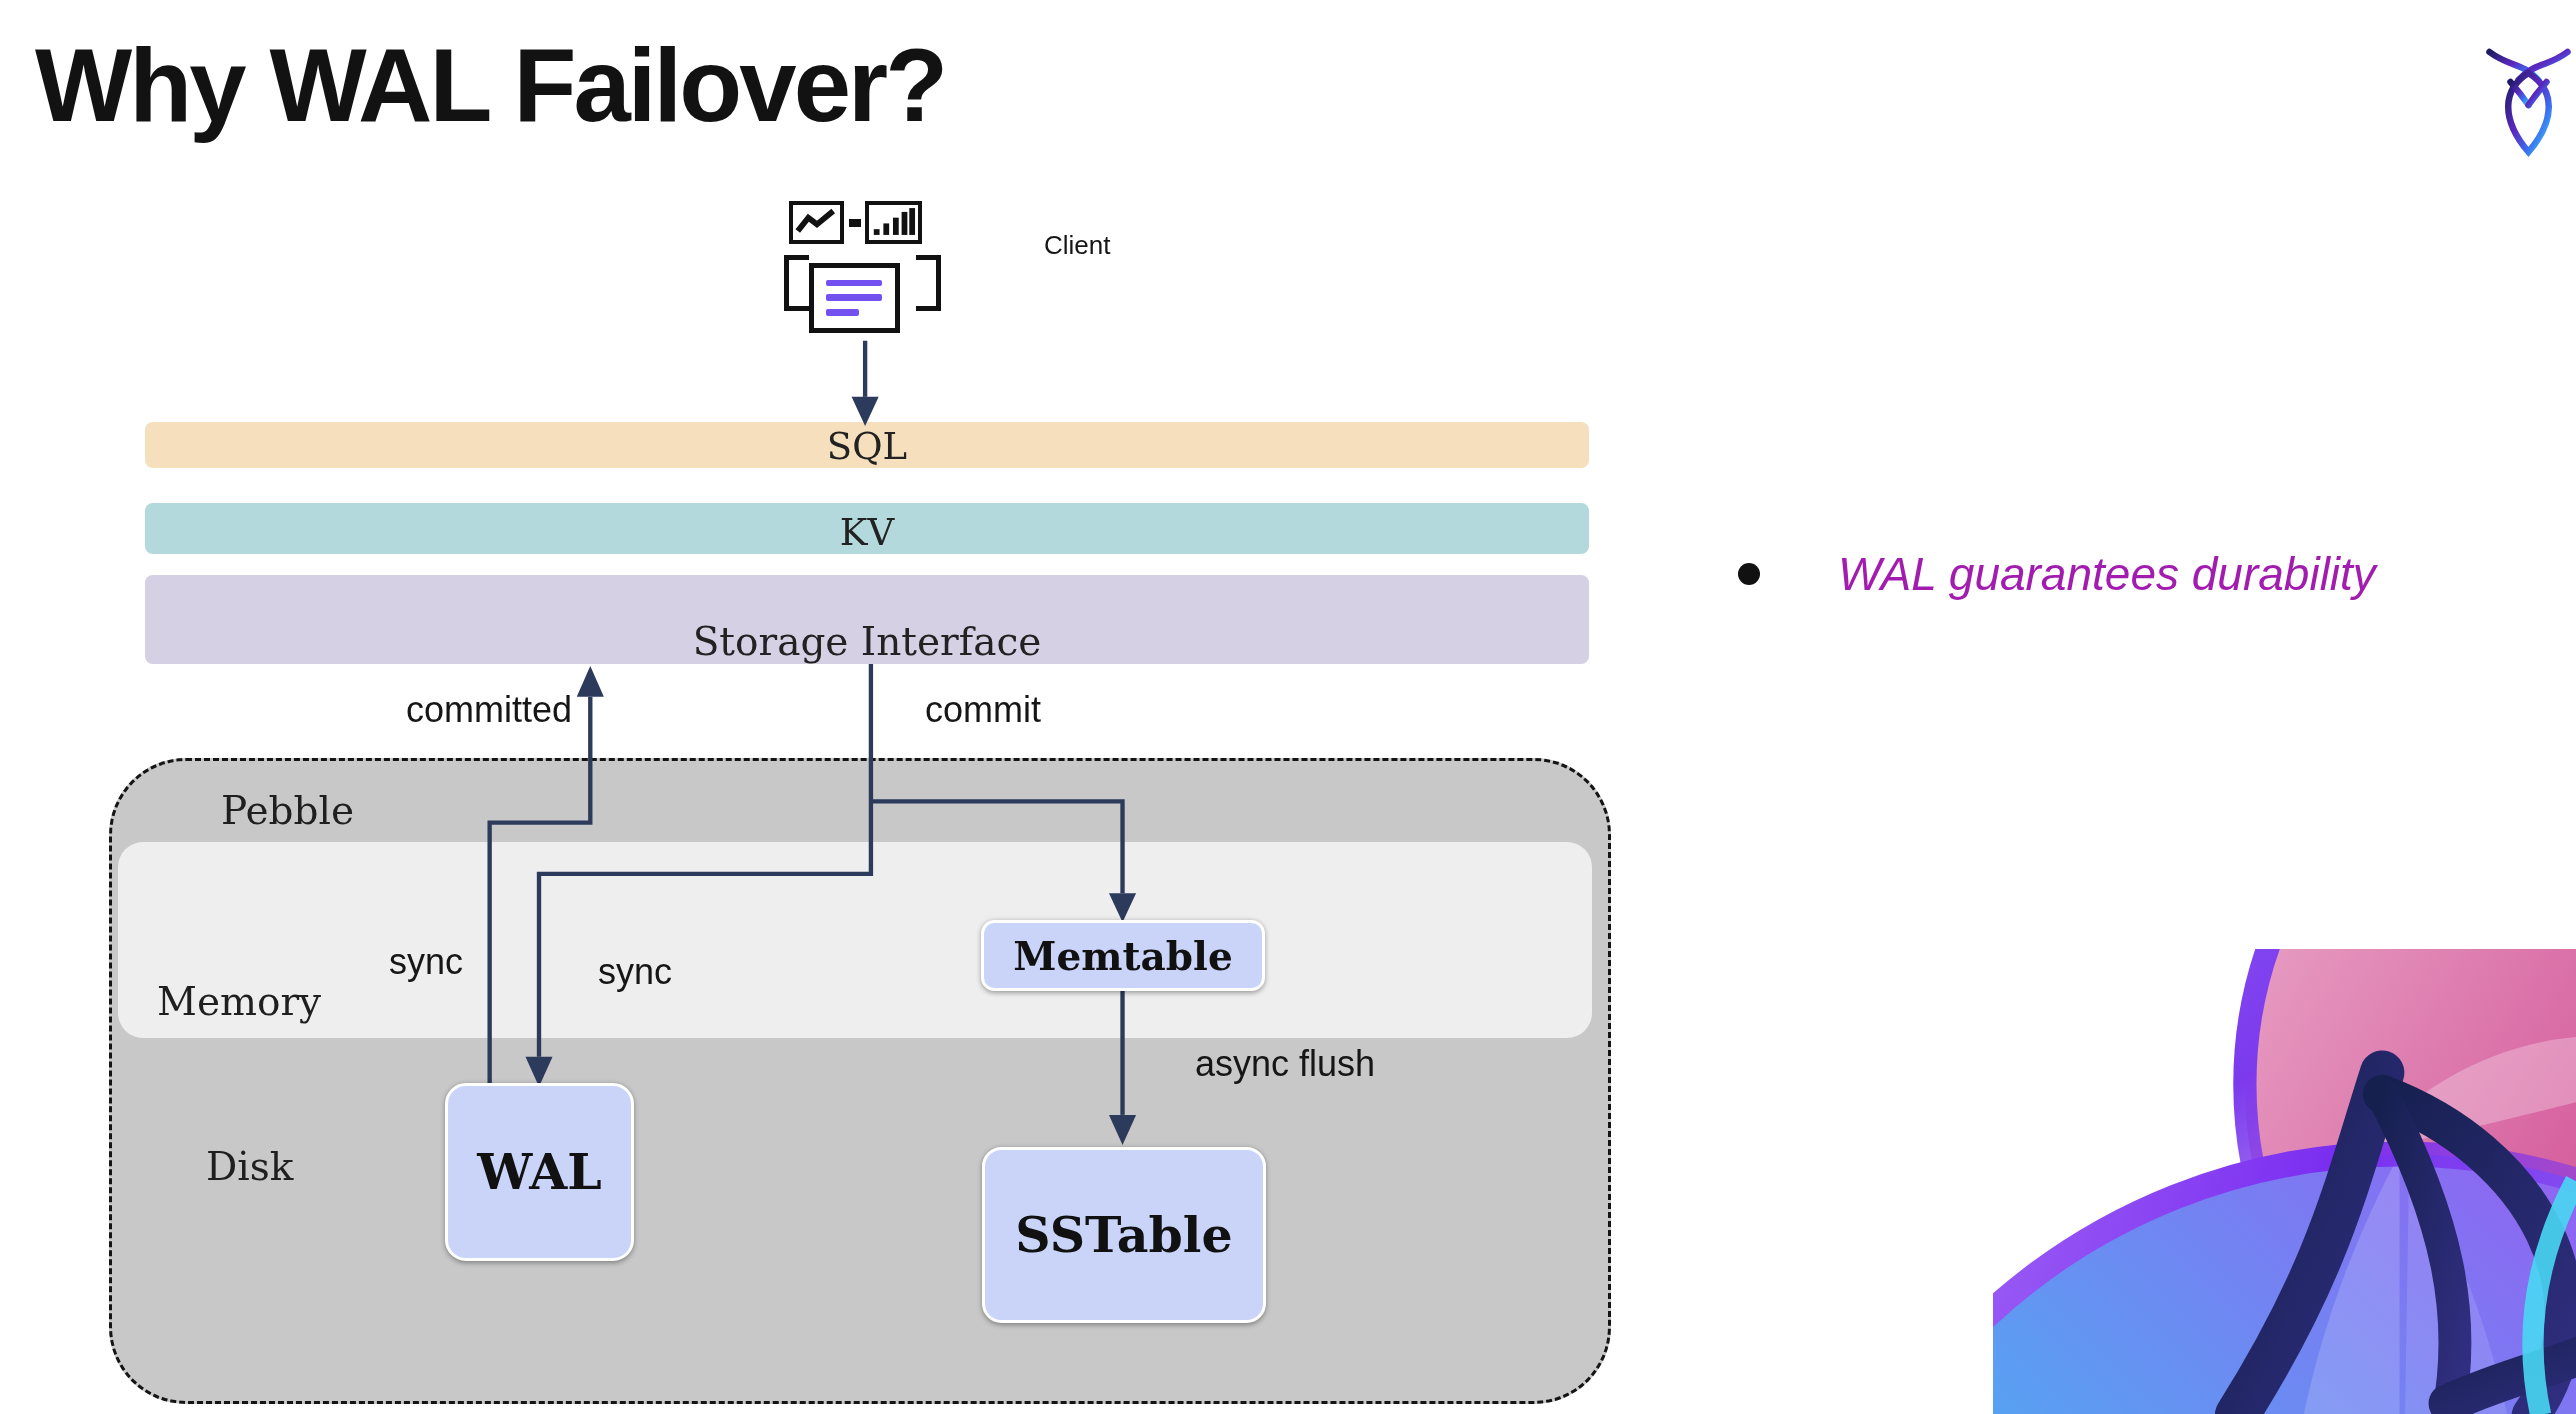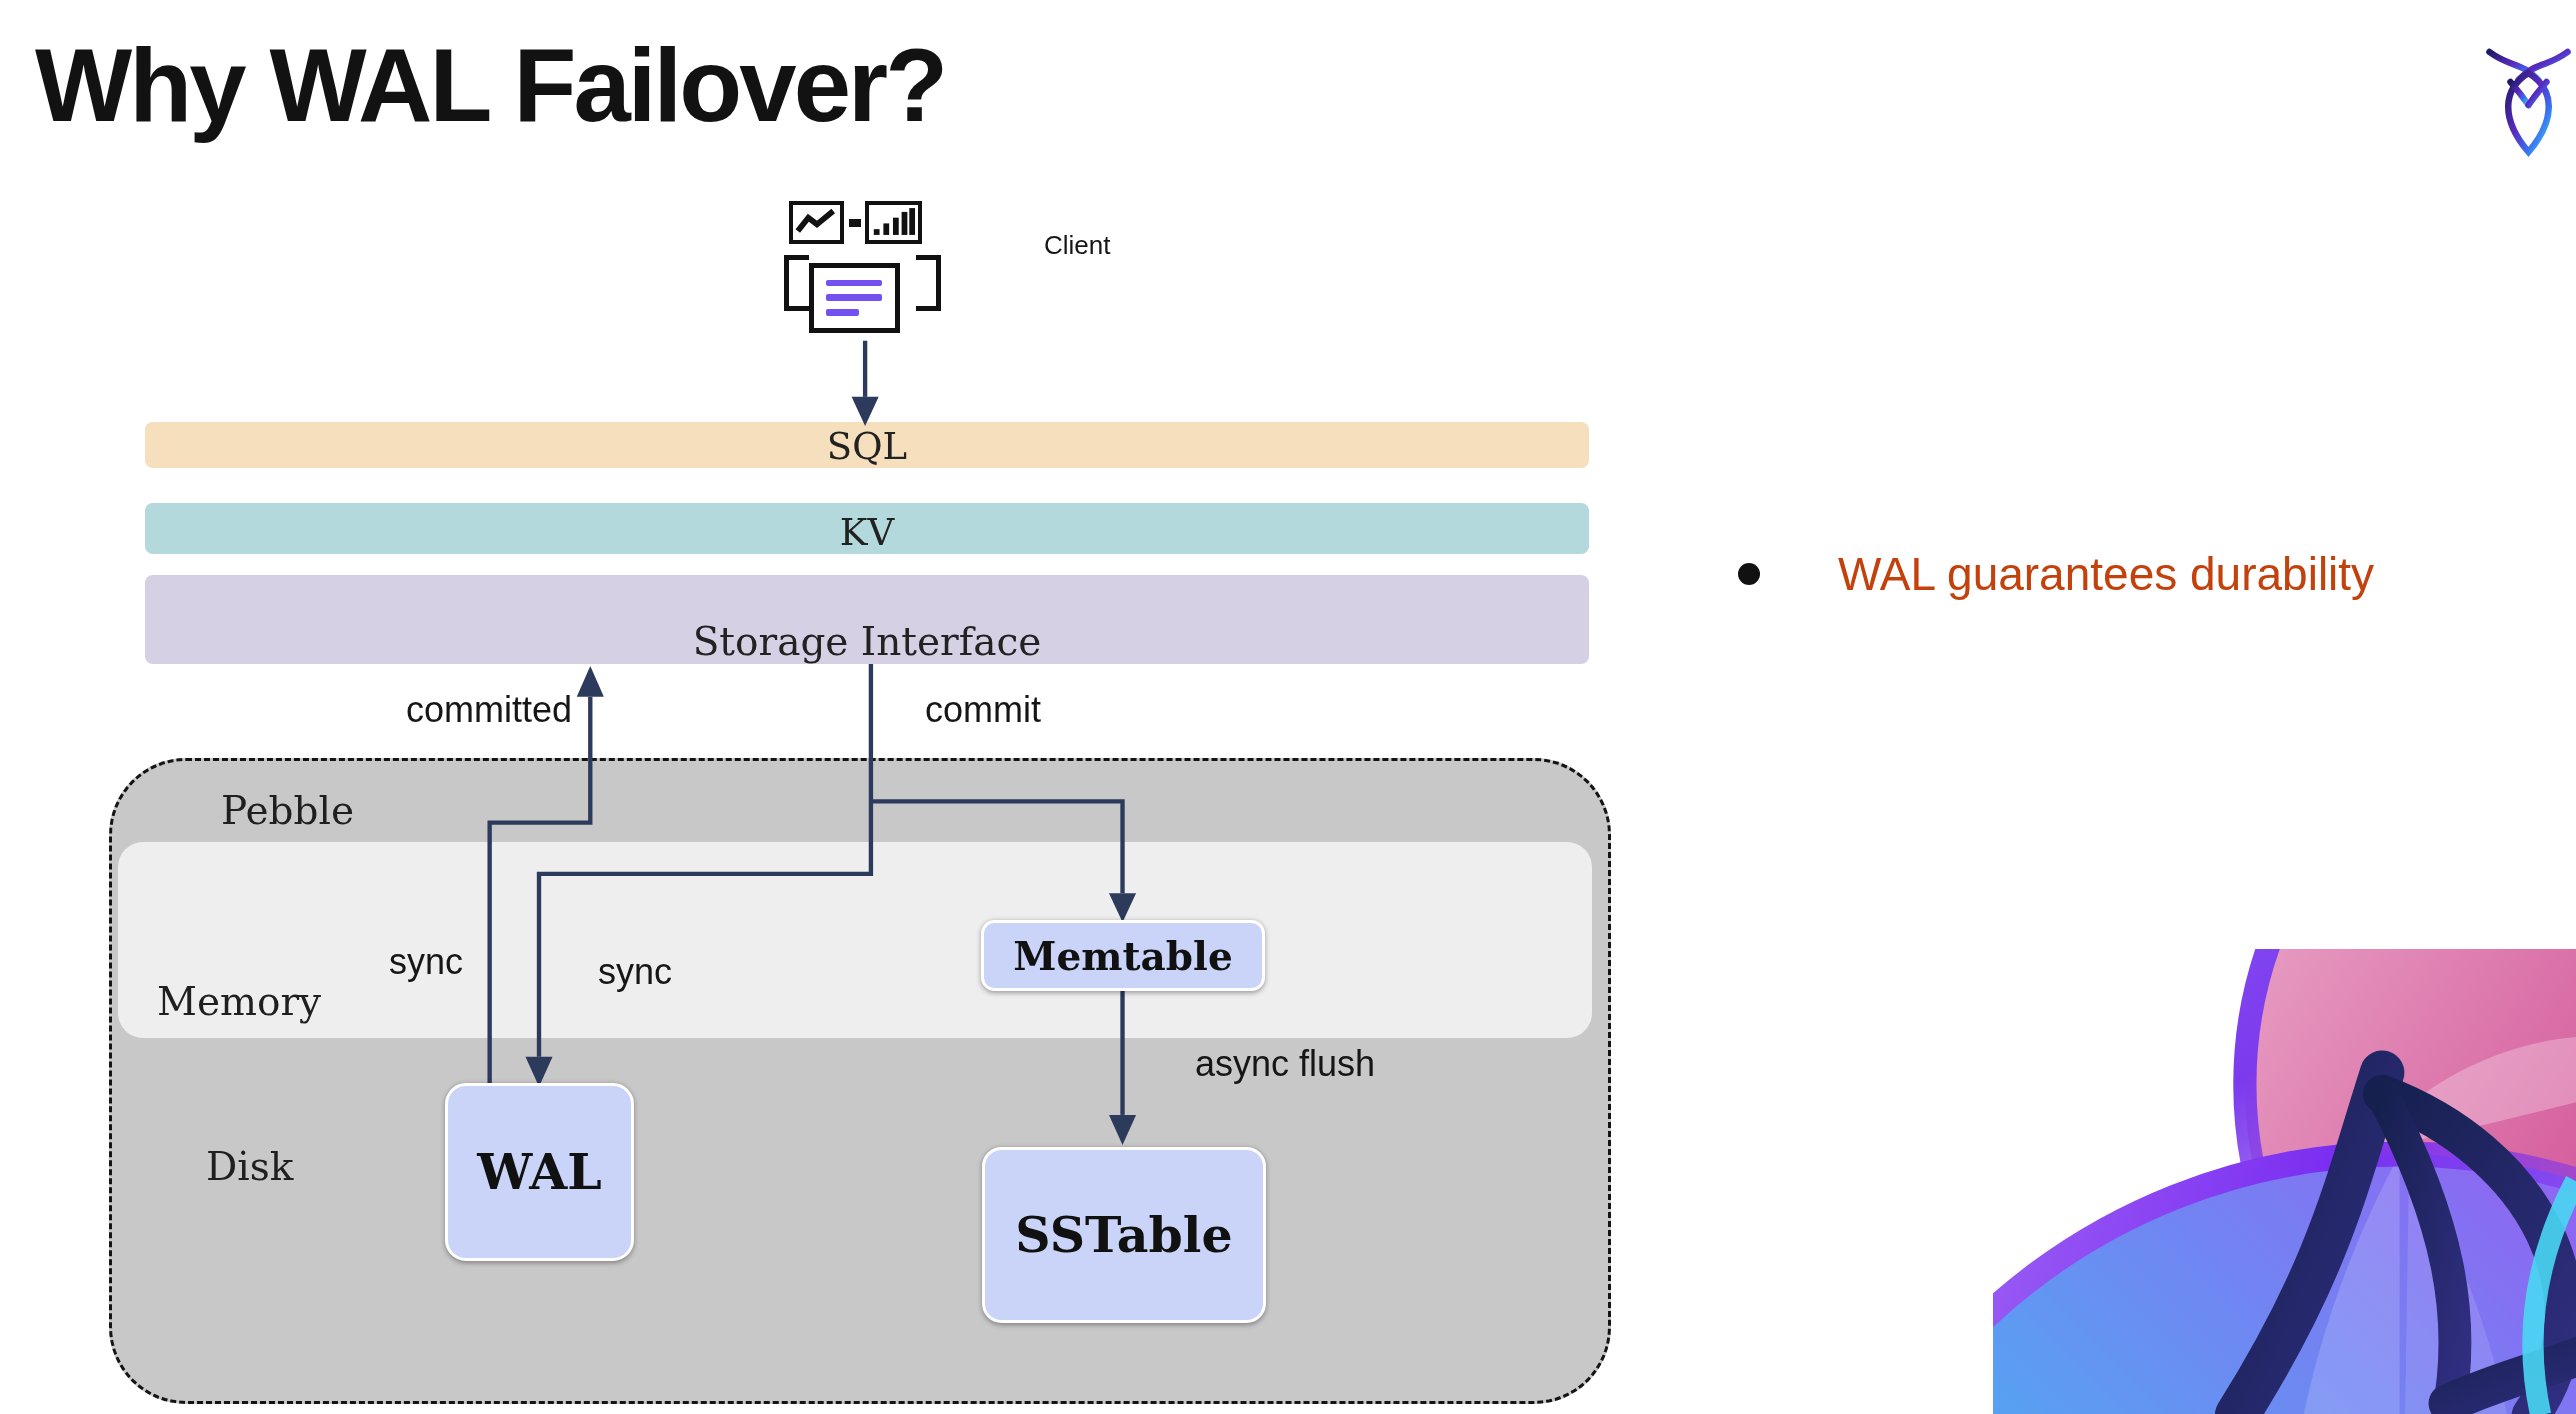--- a/index.html
+++ b/index.html
@@ -56,21 +56,21 @@
   .ci-box2{left:865px;top:201px;width:57px;height:43px;}
   .ci-dash{left:849px;top:219px;width:11.6px;height:7.7px;background:#111;}
   .ci-bracket{width:25px;height:56px;top:255px;}
   .ci-bracket-l{left:784px;border-left:5.8px solid #111;border-top:5.8px solid #111;border-bottom:5.8px solid #111;}
   .ci-bracket-r{left:916px;border-right:5.8px solid #111;border-top:5.8px solid #111;border-bottom:5.8px solid #111;}
   .ci-doc{left:809px;top:263px;width:91px;height:70px;border:5.8px solid #111;background:#fff;z-index:6;}
   .ci-line{position:absolute;left:11.6px;height:6.8px;background:#7351f0;border-radius:1.9px;}
 
   
   .bullets{left:1724px;top:542px;width:803px;z-index:5;list-style:none;margin:0;padding:0;}
-  .bullets li{position:relative;padding-left:114px;font-size:46px;line-height:64px;color:#c2410c;}
+  .bullets li{position:relative;padding-left:114px;font-size:46px;line-height:64px;color:#a21caf;font-style:italic;}
   .bullets li + li{margin-top:41px;}
   .bullets li::before{content:"";position:absolute;left:13.5px;top:21px;width:22px;height:22px;
                       border-radius:50%;background:#111;}
 
   .logo{left:2483px;top:43px;z-index:5;}
   .corner-art{right:0;bottom:0;z-index:1;}
 </style>
 </head>
 <body>
 

